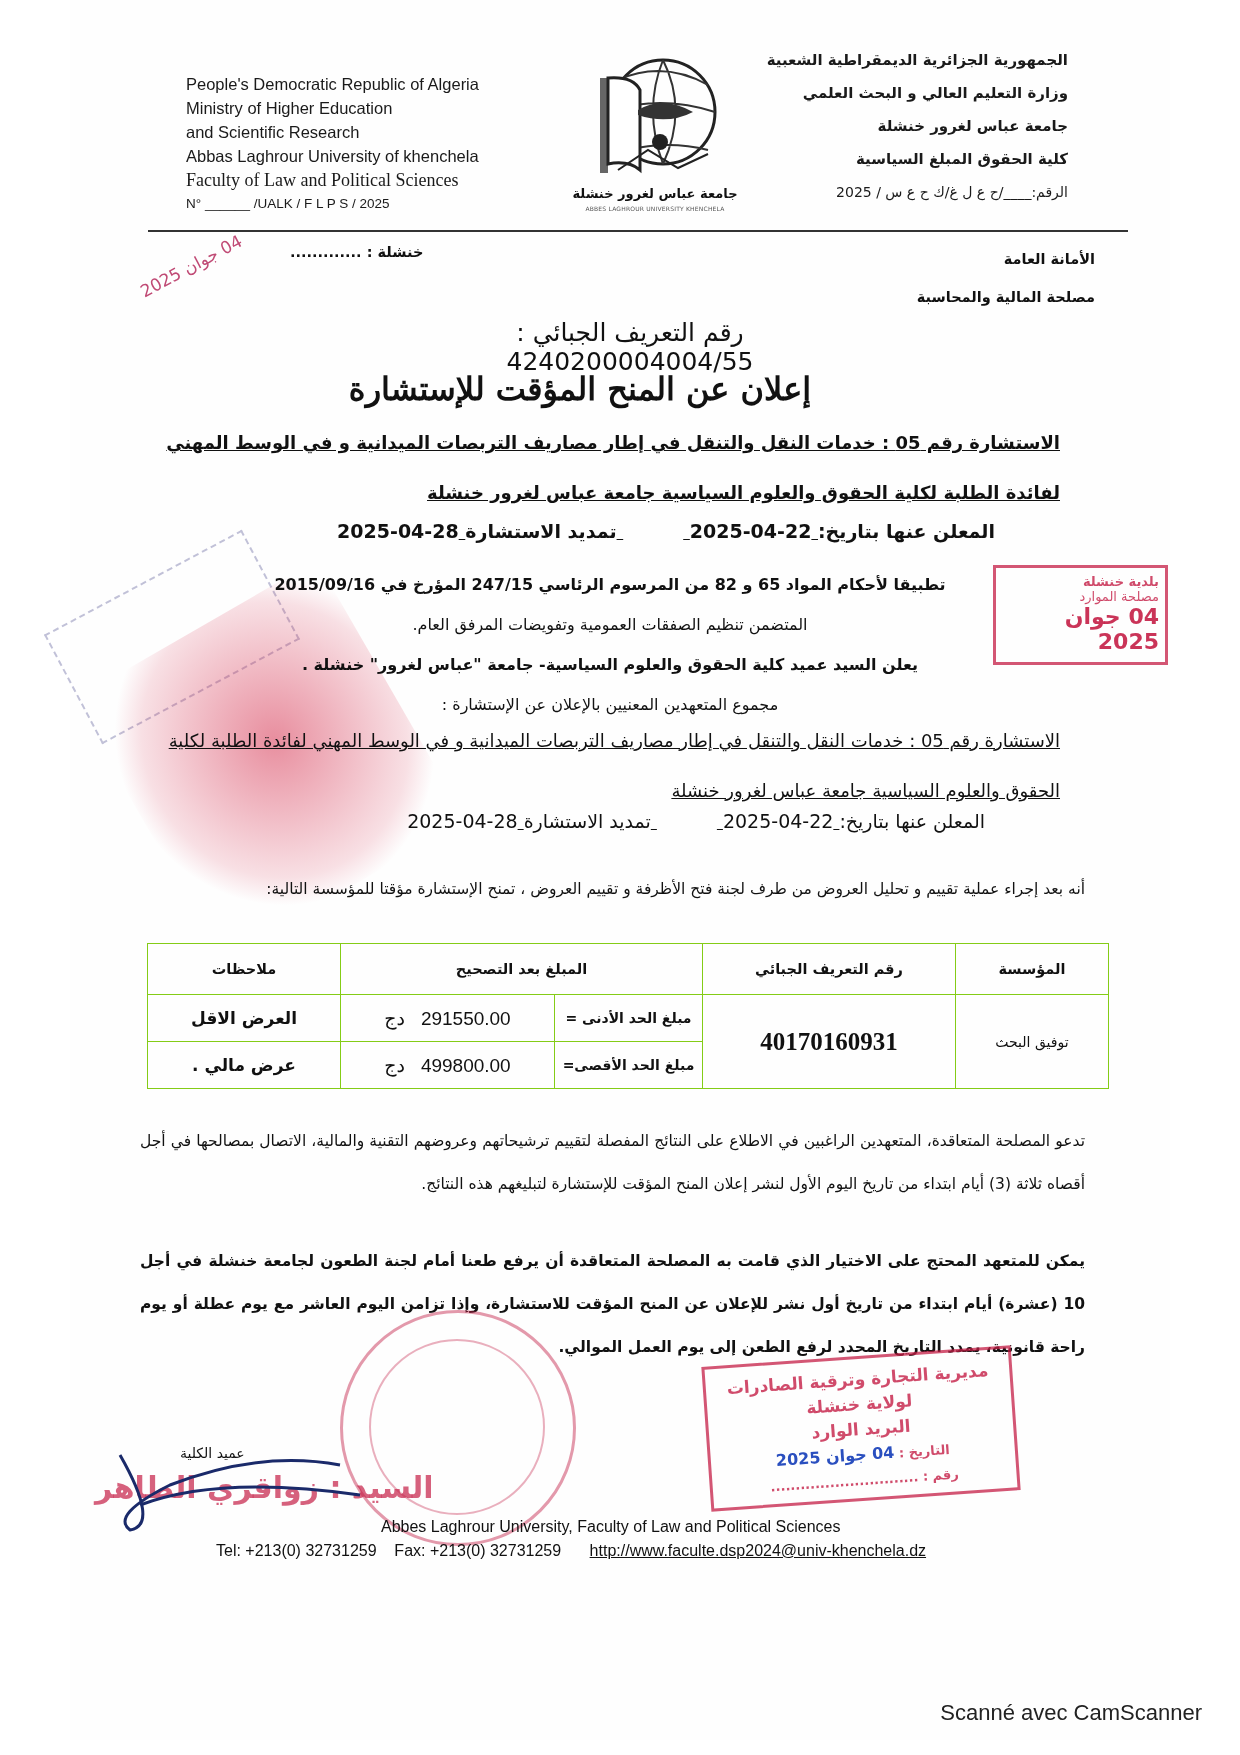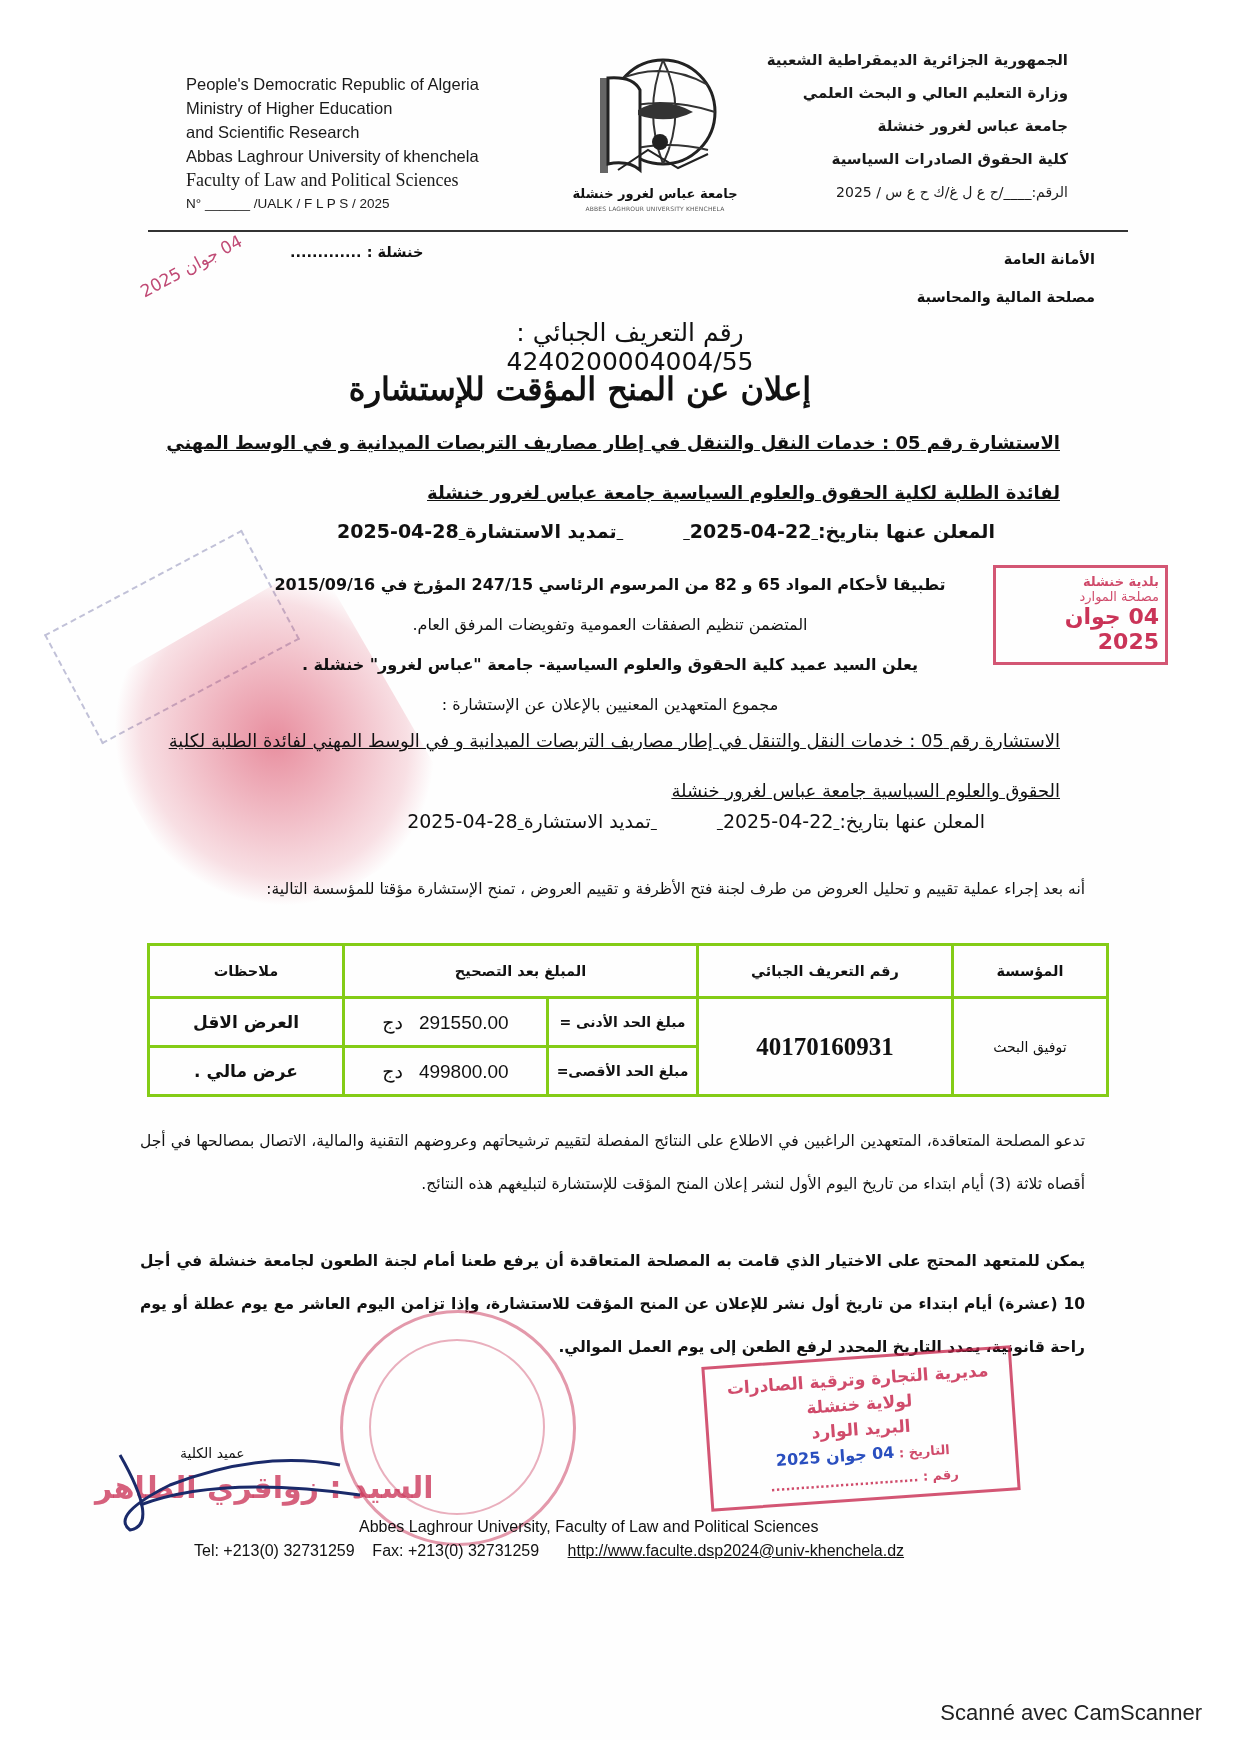--- a/index.html
+++ b/index.html
@@ -36,31 +36,31 @@
   .dates .gap { width: 60px; }
   .d1 { right: 245px; top: 520px; }
   .d2 { right: 255px; top: 810px; }
   .body1 { left: 260px; top: 565px; width: 700px; font-size: 16px; line-height: 40px; text-align: center; direction: rtl; }
   .body1 .b { font-weight: bold; }
   .intro { left: 140px; top: 870px; width: 945px; font-size: 15.5px; line-height: 38px; direction: rtl; text-align: justify; }
   table.award {
     position: absolute; left: 147px; top: 943px; width: 962px; border-collapse: collapse;
     direction: rtl; font-size: 14px;
   }
-  table.award td, table.award th { border: 3px solid #84cc16; text-align: center; }
+  table.award td, table.award th { border: 1px solid #84cc16; text-align: center; }
   table.award th { height: 48px; font-weight: bold; font-size: 14.5px; }
   table.award td { height: 44px; }
   .taxnum { font-family: "Liberation Serif", serif; font-size: 25px; font-weight: bold; }
   .amount { font-size: 19px; font-family: "Liberation Sans", sans-serif; }
   .remark { font-size: 17px; font-weight: bold; }
   .dotted-top td.amt2, .dotted-top td.lbl2 { border-top: 1px dashed #222; }
   .closing { left: 140px; width: 945px; font-size: 15.5px; line-height: 43px; direction: rtl; text-align: justify; }
   .closing.c1 { top: 1120px; }
   .closing.c2 { top: 1240px; font-weight: bold; }
-  .footer { left: 194px; top: 1515px; width: 880px; font-family: "Liberation Sans", sans-serif; font-size: 16px; line-height: 24px; }
+  .footer { left: 216px; top: 1515px; width: 880px; font-family: "Liberation Sans", sans-serif; font-size: 16px; line-height: 24px; }
   .footer .l1 { padding-left: 165px; }
   .footer .link { text-decoration: underline; margin-left: 24px; }
   .dean { left: 180px; top: 1445px; direction: rtl; font-size: 14px; }
   .scan-note { right: 38px; top: 1700px; font-family: "Liberation Sans", sans-serif; font-size: 22px; color: #222; }
   
   .stamp-red { position: absolute; border: 3px solid rgba(196,30,70,0.75); color: rgba(196,30,70,0.8); }
   .stamp1 { left: 968px; top: 565px; width: 175px; height: 100px; direction: rtl; font-size: 13px; padding: 6px; box-sizing: border-box; margin-left: 25px; }
   .stamp2 { left: 706px; top: 1356px; width: 310px; height: 145px; transform: rotate(-4deg); direction: rtl; text-align: center; font-size: 17px; font-weight: bold; padding-top: 8px; box-sizing: border-box; line-height: 25px; }
   .stamp2 .date { color: #2a4fbf; font-size: 16px; }
   .round-stamp { position: absolute; left: 340px; top: 1310px; width: 230px; height: 230px; border-radius: 50%; border: 3px solid rgba(196,30,70,0.45); }
@@ -95,21 +95,21 @@
   <circle cx="82" cy="92" r="8" fill="#222"></circle>
   <path d="M40 120 L70 100 L100 118 L130 104" fill="none" stroke="#222" stroke-width="2"></path>
 </svg>
 <div class="abs logo-caption">جامعة عباس لغرور خنشلة</div>
 <div class="abs logo-sub">ABBES LAGHROUR UNIVERSITY KHENCHELA</div>
 
 <div class="abs ar-header">
   <div>الجمهورية الجزائرية الديمقراطية الشعبية</div>
   <div>وزارة التعليم العالي و البحث العلمي</div>
   <div>جامعة عباس لغرور خنشلة</div>
-  <div>كلية الحقوق الصادرات السياسية</div>
+  <div>كلية الحقوق المبلغ السياسية</div>
   <div class="ref">الرقم:____/ح ع ل غ/ك ح ع س / 2025</div>
 </div>
 
 <div class="abs hr"></div>
 
 <div class="abs dept">
   <div>الأمانة العامة</div>
   <div>مصلحة المالية والمحاسبة</div>
 </div>
 <div class="abs city">خنشلة : .............</div>

